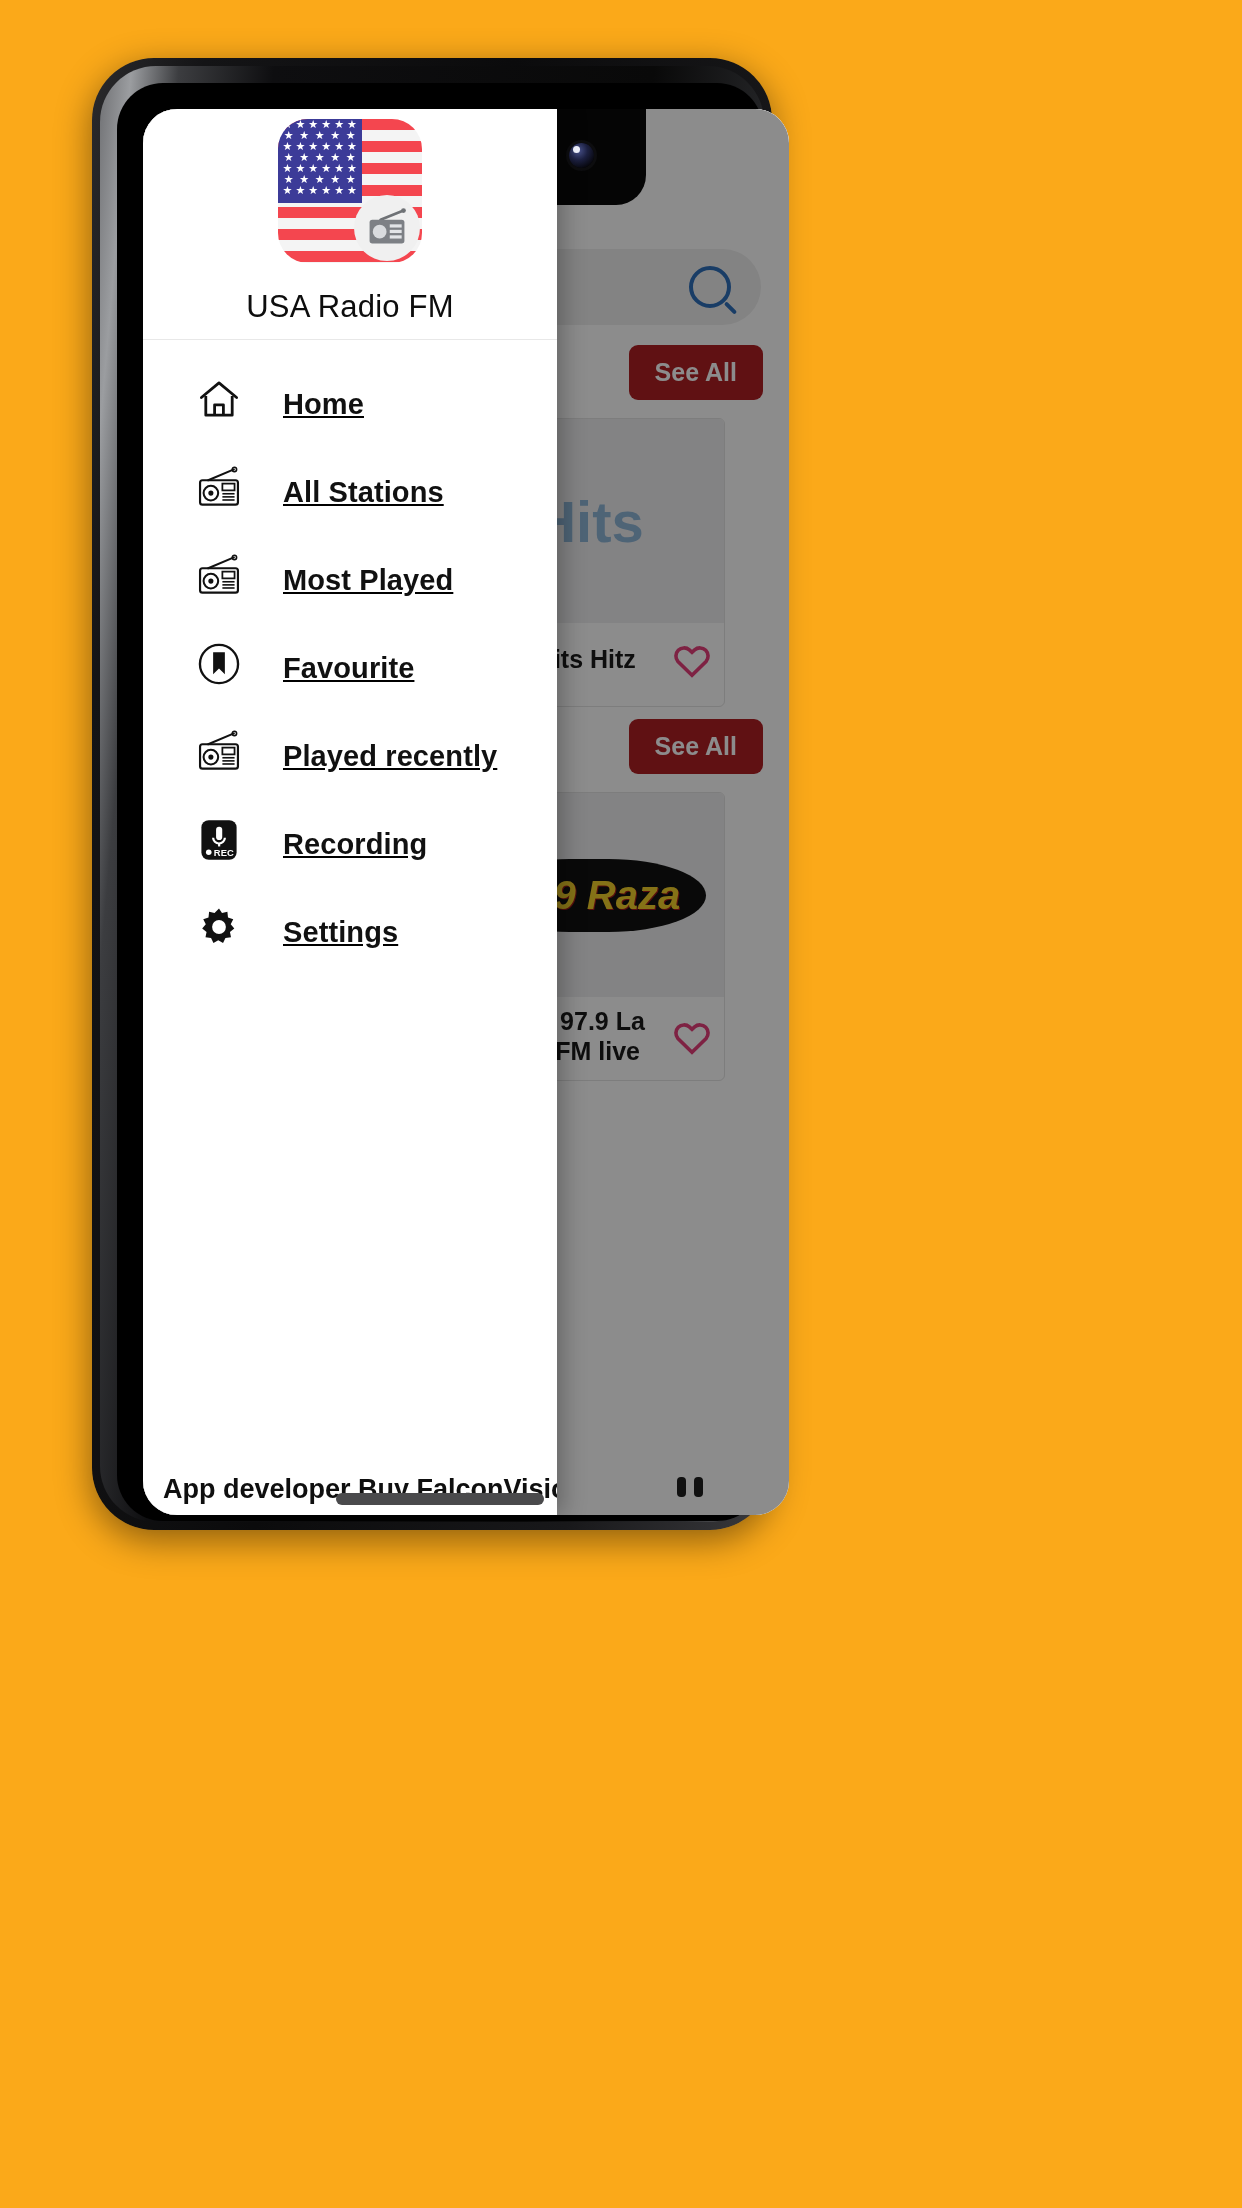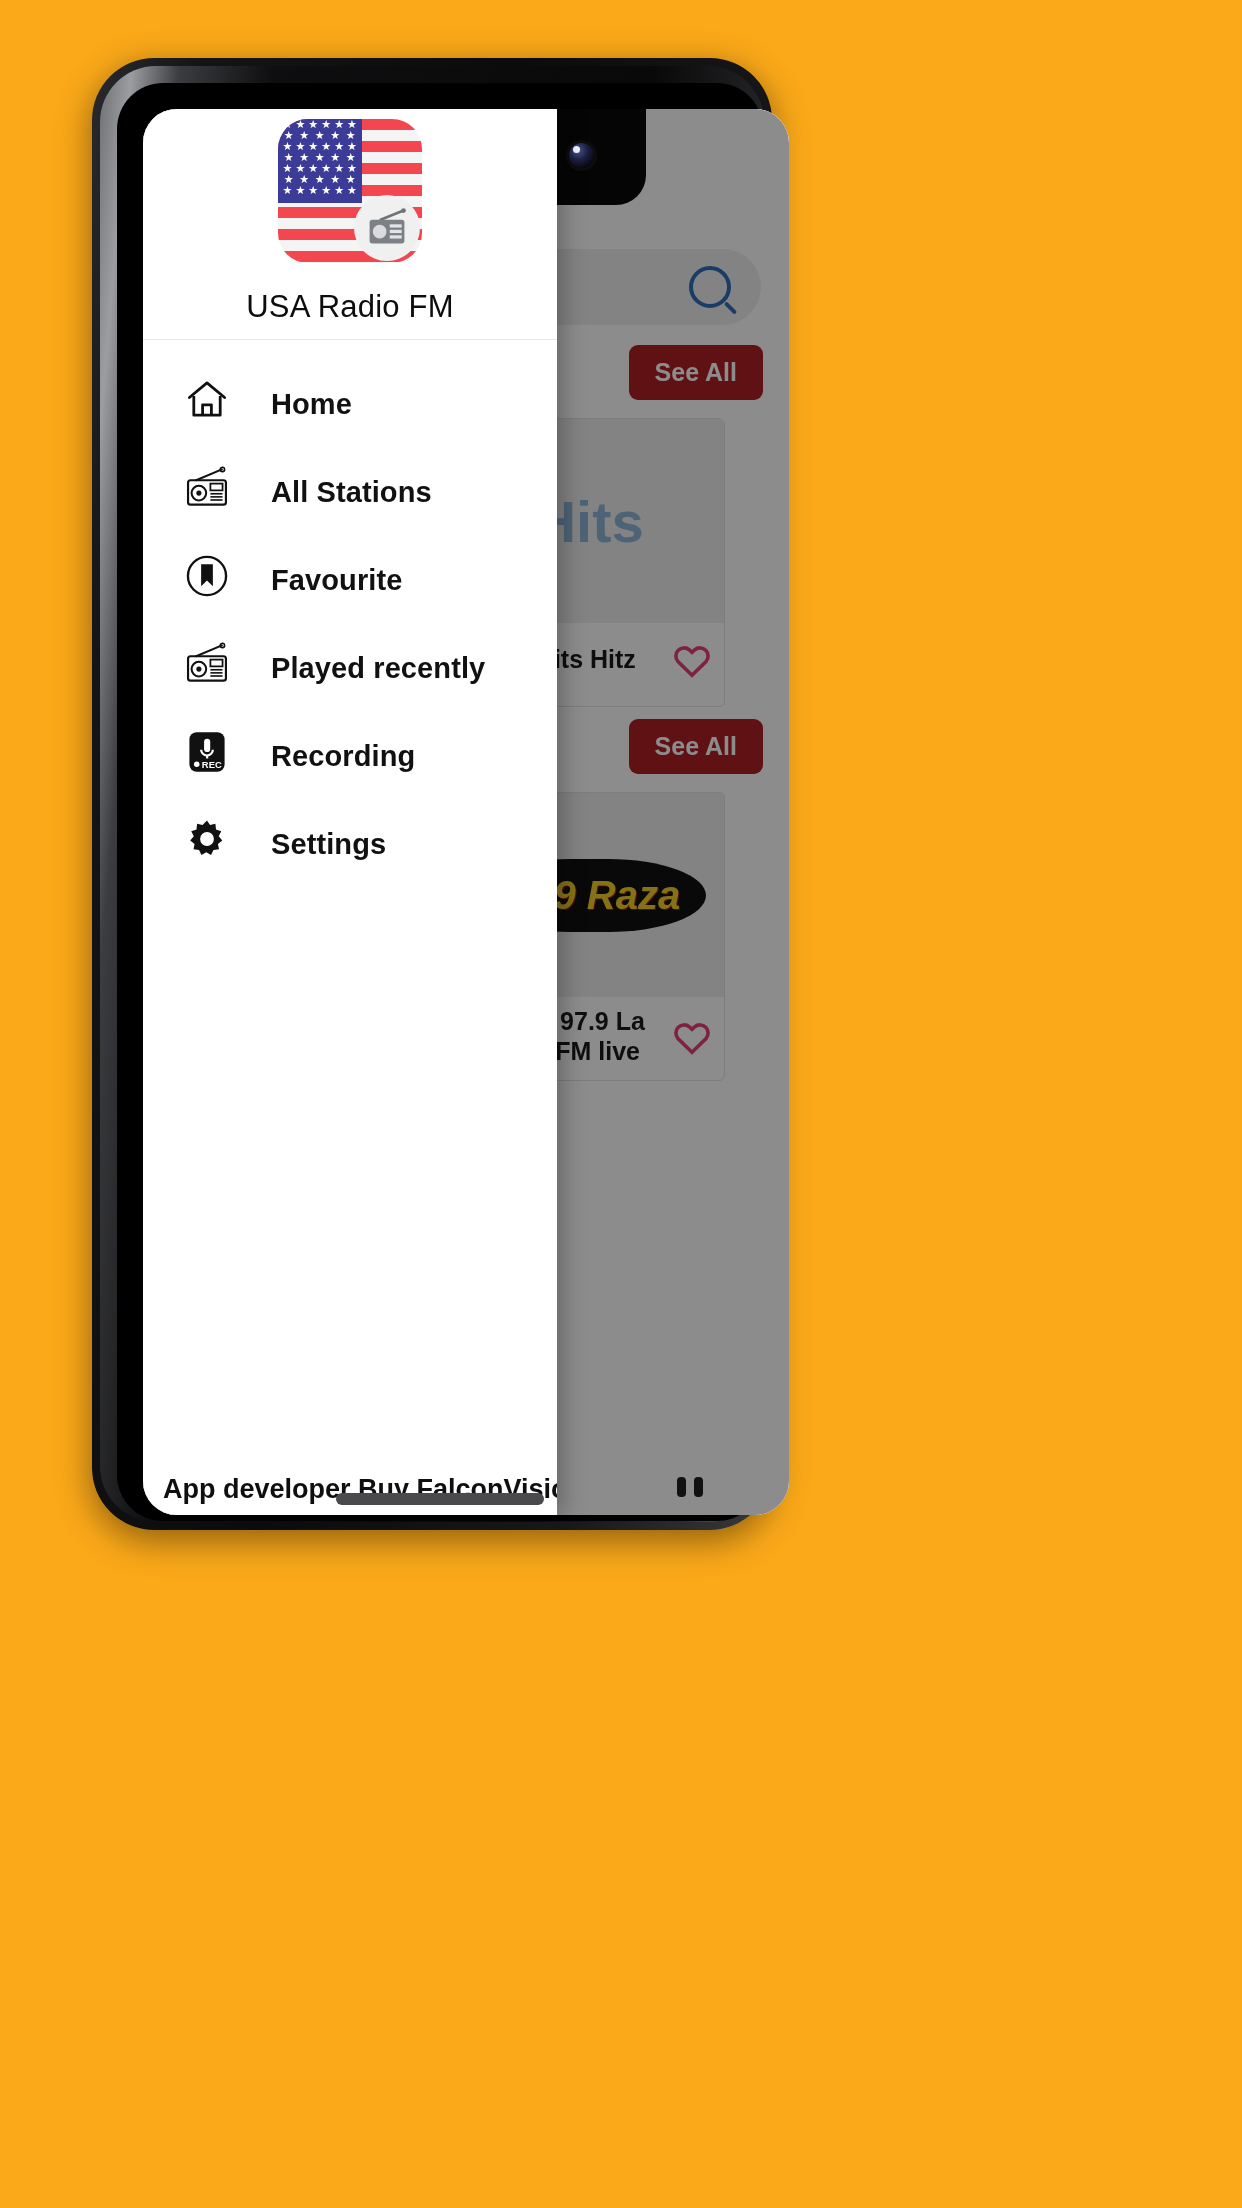--- a/index.html
+++ b/index.html
@@ -416,23 +416,24 @@
 
   .drawer-menu {
     flex: 1 1 auto;
     padding-top: 20px;
     overflow: hidden;
   }
   .menu-item {
     display: flex;
     align-items: center;
     height: 88px;
-    padding-left: 36px;
+    padding-left: 48px;
     box-sizing: border-box;
     cursor: pointer;
+    text-decoration: underline;
   }
   .menu-icon {
     width: 56px;
     height: 52px;
     flex: 0 0 auto;
     display: flex;
     justify-content: center;
     color: #101010;
   }
   .menu-label {
@@ -654,20 +655,36 @@
                     <circle cx="11" cy="19.5" r="1.9" fill="#111"></circle>
                     <rect x="19.5" y="12.5" width="9" height="5" fill="none" stroke="#111" stroke-width="1.3"></rect>
                     <line x1="19.5" y1="20" x2="28.5" y2="20" stroke="#111" stroke-width="1.2"></line>
                     <line x1="19.5" y1="22.3" x2="28.5" y2="22.3" stroke="#111" stroke-width="1.2"></line>
                     <line x1="19.5" y1="24.6" x2="28.5" y2="24.6" stroke="#111" stroke-width="1.2"></line>
                   </svg>
                 </span>
                 <span class="menu-label">All Stations</span>
               </div>
 
+              <div class="menu-item">
+                <span class="menu-icon">
+                  <svg width="46" height="42" viewBox="0 0 34 30">
+                    <line x1="9" y1="10" x2="28" y2="2" stroke="#111" stroke-width="1.5" stroke-linecap="round"></line>
+                    <circle cx="28.4" cy="2" r="1.6" fill="none" stroke="#111" stroke-width="1.2"></circle>
+                    <rect x="3" y="10" width="28" height="18" rx="1.8" fill="none" stroke="#111" stroke-width="1.6"></rect>
+                    <circle cx="11" cy="19.5" r="5.4" fill="none" stroke="#111" stroke-width="1.5"></circle>
+                    <circle cx="11" cy="19.5" r="1.9" fill="#111"></circle>
+                    <rect x="19.5" y="12.5" width="9" height="5" fill="none" stroke="#111" stroke-width="1.3"></rect>
+                    <line x1="19.5" y1="20" x2="28.5" y2="20" stroke="#111" stroke-width="1.2"></line>
+                    <line x1="19.5" y1="22.3" x2="28.5" y2="22.3" stroke="#111" stroke-width="1.2"></line>
+                    <line x1="19.5" y1="24.6" x2="28.5" y2="24.6" stroke="#111" stroke-width="1.2"></line>
+                  </svg>
+                </span>
+                <span class="menu-label">Most Played</span>
+              </div>
 
               <div class="menu-item">
                 <span class="menu-icon">
                   <svg width="44" height="44" viewBox="0 0 30 30">
                     <circle cx="15" cy="15" r="13" fill="none" stroke="#111" stroke-width="1.6"></circle>
                     <path d="M11 7h8v15l-4-4-4 4z" fill="#111"></path>
                   </svg>
                 </span>
                 <span class="menu-label">Favourite</span>
               </div>

